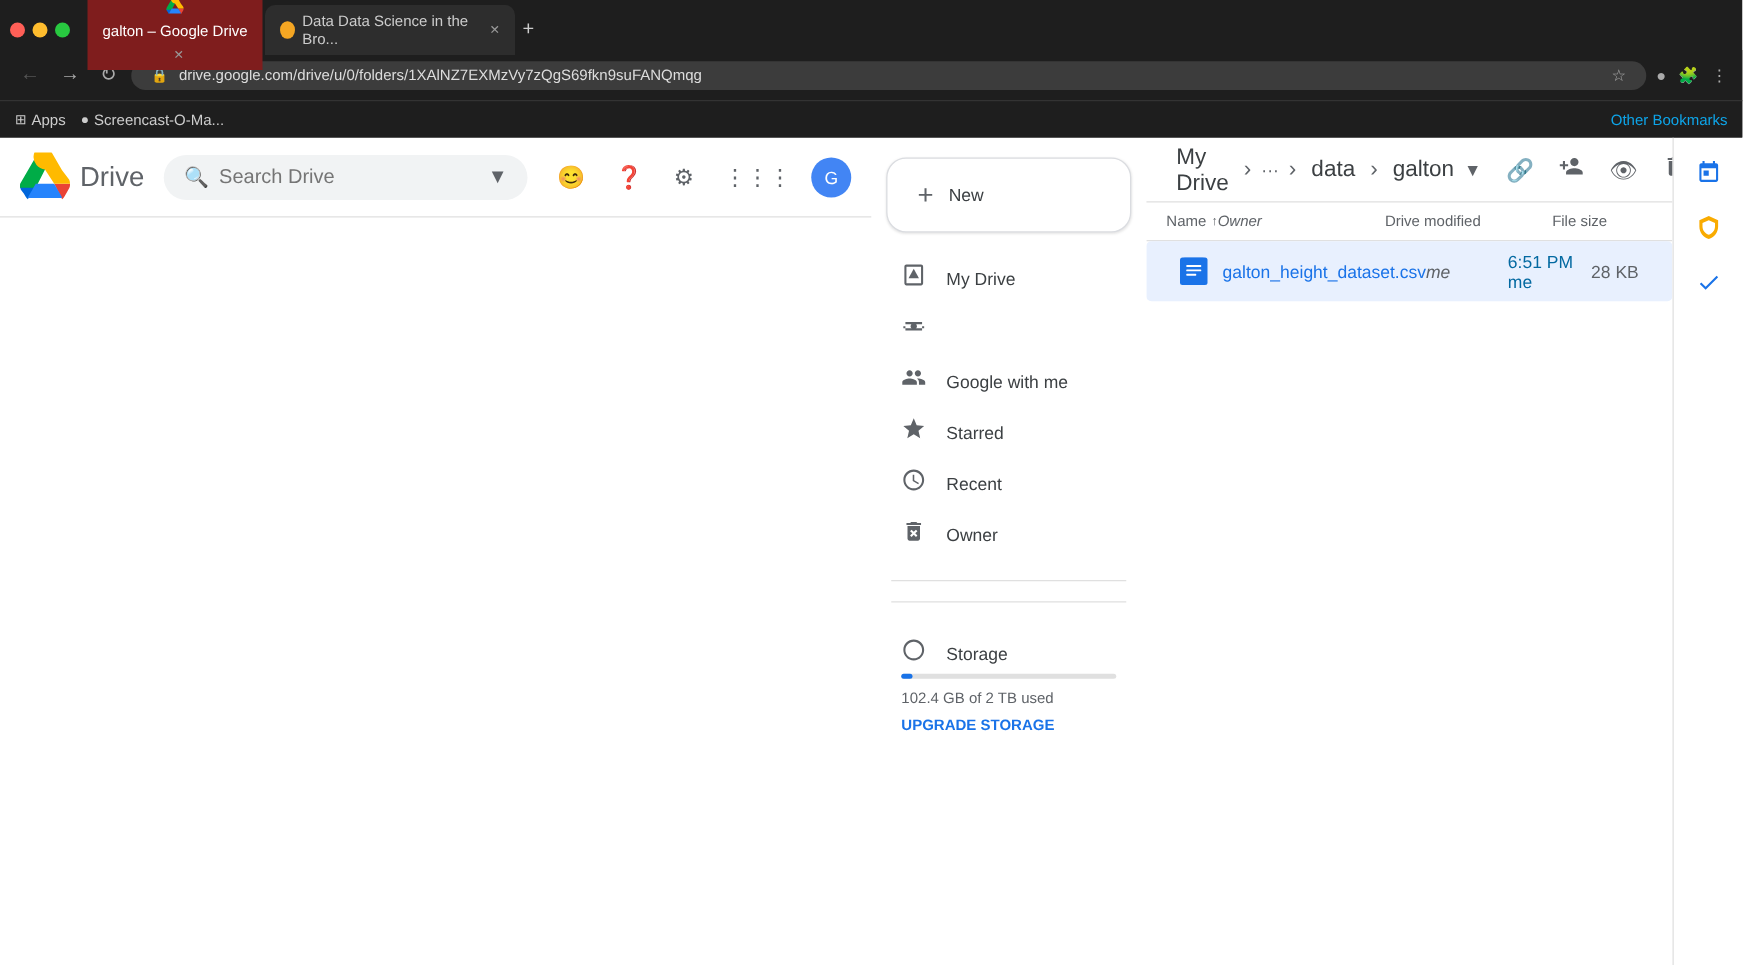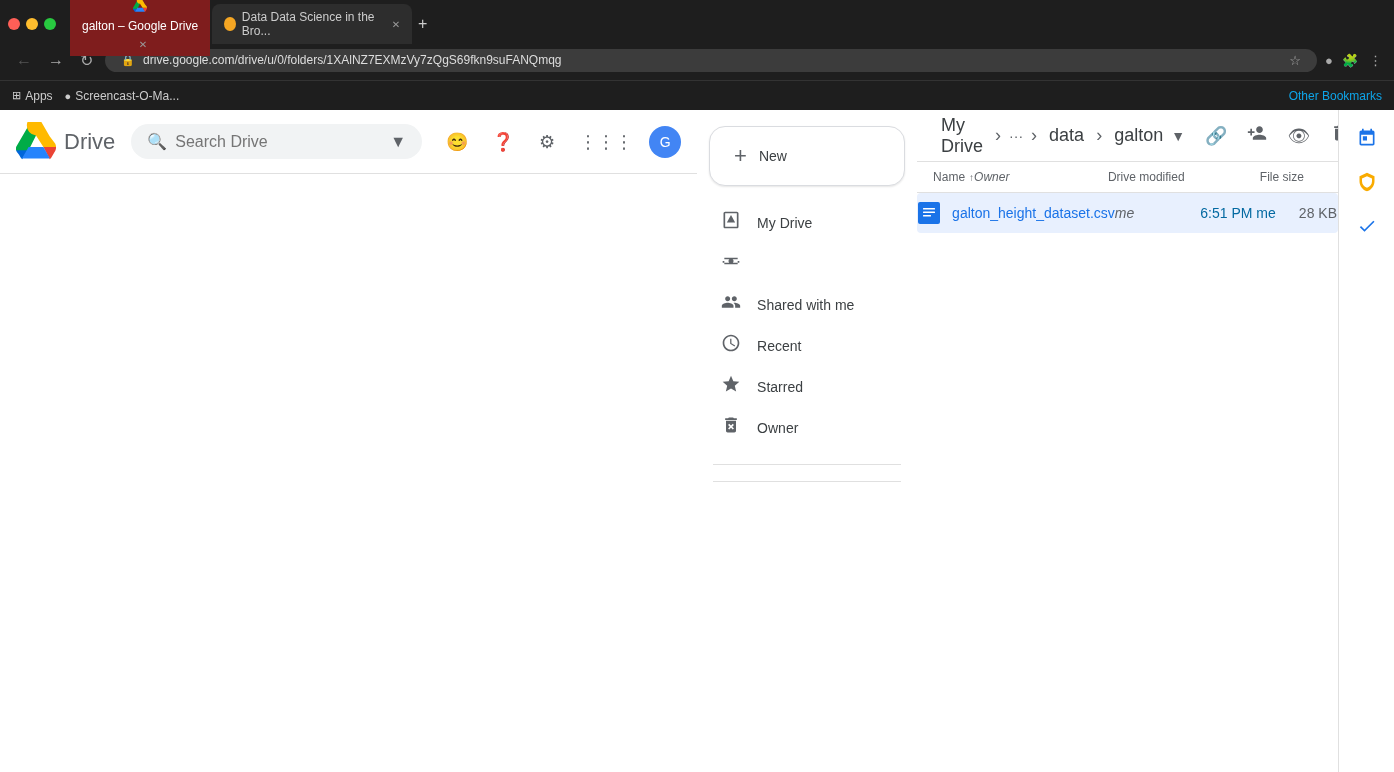--- a/index.html
+++ b/index.html
@@ -151,25 +151,25 @@
 
     
     .file-list { flex: 1; overflow-y: auto; }
     .file-list-header {
       display: flex; align-items: center; padding: 8px 16px;
       border-bottom: 1px solid #e0e0e0; font-size: 12px; color: #5f6368;
     }
     .col-name { flex: 1; display: flex; align-items: center; gap: 4px; }
     .col-owner { width: 200px; font-style: italic; }
     .col-modified { width: 200px; }
-    .col-size { width: 120px; text-align: center; }
+    .col-size { width: 120px; text-align: left; }
     .sort-arrow { font-size: 10px; }
 
     .file-row {
-      display: flex; align-items: center; padding: 8px 1px;
+      display: flex; align-items: center; padding: 8px 27px;
       border-radius: 4px; cursor: pointer; font-size: 14px;
     }
     .file-row.selected { background: #e8f0fe; }
     .file-icon { width: 24px; height: 24px; margin-right: 12px; display: flex; align-items: center; justify-content: center; }
     .csv-icon {
       width: 22px; height: 22px; background: #1a73e8;
       display: flex; align-items: center; justify-content: center;
       border-radius: 2px; color: white; font-size: 8px; font-weight: bold;
     }
     .file-name { flex: 1; color: #3c4043; }
@@ -326,56 +326,71 @@
               </svg>
           </span>
         </div>
 
         <div class="sidebar-item">
           <span class="s-icon">
             <svg width="20" height="20" viewBox="0 0 24 24" fill="#5f6368">
                 <path d="M16 11c1.66 0 2.99-1.34 2.99-3S17.66 5 16 5c-1.66 0-3 1.34-3 3s1.34 3 3 3zm-8 0c1.66 0 2.99-1.34 2.99-3S9.66 5 8 5C6.34 5 5 6.34 5 8s1.34 3 3 3zm0 2c-2.33 0-7 1.17-7 3.5V19h14v-2.5c0-2.33-4.67-3.5-7-3.5zm8 0c-.29 0-.62.02-.97.05 1.16.84 1.97 1.97 1.97 3.45V19h6v-2.5c0-2.33-4.67-3.5-7-3.5z"></path>
               </svg>
           </span>
-          <span>Shared with me</span>
+          <span>Google with me</span>
         </div>
 
         <div class="sidebar-item">
           <span class="s-icon">
             <svg width="20" height="20" viewBox="0 0 24 24" fill="#5f6368">
+                <path d="M12 17.27L18.18 21l-1.64-7.03L22 9.24l-7.19-.61L12 2 9.19 8.63 2 9.24l5.46 4.73L5.82 21z"></path>
+              </svg>
+          </span>
+          <span>Starred</span>
+        </div>
+
+        <div class="sidebar-item">
+          <span class="s-icon">
+            <svg width="20" height="20" viewBox="0 0 24 24" fill="#5f6368">
                 <path d="M11.99 2C6.47 2 2 6.48 2 12s4.47 10 9.99 10C17.52 22 22 17.52 22 12S17.52 2 11.99 2zM12 20c-4.42 0-8-3.58-8-8s3.58-8 8-8 8 3.58 8 8-3.58 8-8 8zm.5-13H11v6l5.25 3.15.75-1.23-4.5-2.67V7z"></path>
               </svg>
           </span>
           <span>Recent</span>
         </div>
 
         <div class="sidebar-item">
           <span class="s-icon">
             <svg width="20" height="20" viewBox="0 0 24 24" fill="#5f6368">
-                <path d="M12 17.27L18.18 21l-1.64-7.03L22 9.24l-7.19-.61L12 2 9.19 8.63 2 9.24l5.46 4.73L5.82 21z"></path>
-              </svg>
-          </span>
-          <span>Starred</span>
-        </div>
-
-        <div class="sidebar-item">
-          <span class="s-icon">
-            <svg width="20" height="20" viewBox="0 0 24 24" fill="#5f6368">
                 <path d="M6 19c0 1.1.9 2 2 2h8c1.1 0 2-.9 2-2V7H6v12zm2.46-7.12l1.41-1.41L12 12.59l2.12-2.12 1.41 1.41L13.41 14l2.12 2.12-1.41 1.41L12 15.41l-2.12 2.12-1.41-1.41L10.59 14l-2.13-2.12zM15.5 4l-1-1h-5l-1 1H5v2h14V4z"></path>
               </svg>
           </span>
           <span>Owner</span>
         </div>
       </div>
 
       <div class="sidebar-divider"></div>
 
 
       <div class="sidebar-divider"></div>
 
+      <div class="storage-section">
+        <div class="sidebar-item" style="padding: 4px 0; margin: 0;">
+          <span class="s-icon">
+            <svg width="20" height="20" viewBox="0 0 24 24" fill="#5f6368">
+                <path d="M12 2C6.48 2 2 6.48 2 12s4.48 10 10 10 10-4.48 10-10S17.52 2 12 2zm0 18c-4.42 0-8-3.58-8-8s3.58-8 8-8 8 3.58 8 8-3.58 8-8 8z"></path>
+              </svg>
+          </span>
+          <span>Storage</span>
+        </div>
+        <div class="storage-bar">
+          <div class="storage-fill" style="width: 5%;"></div>
+        </div>
+        <div class="storage-text">102.4 GB of 2 TB used</div>
+        <a class="upgrade-btn">UPGRADE STORAGE</a>
+      </div>
     </div>
 
     <div class="main-content">
 
       <div class="breadcrumb-bar">
         <div class="breadcrumb-item">
           <span>My Drive</span>
         </div>
         <span class="breadcrumb-sep">›</span>
         <span class="breadcrumb-more">···</span>

